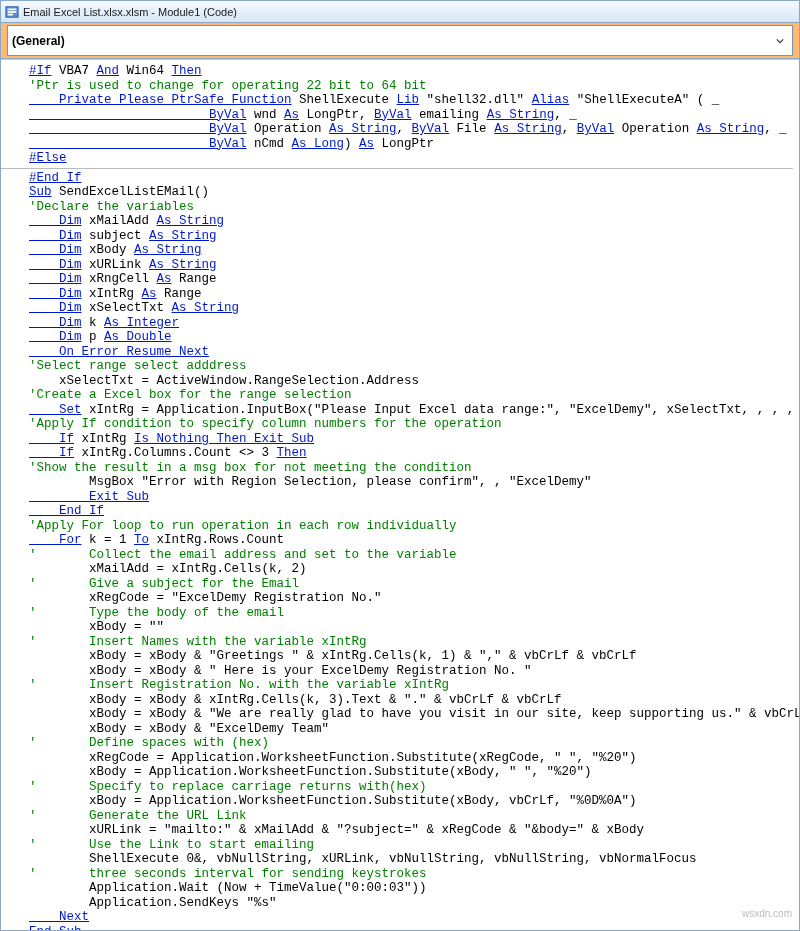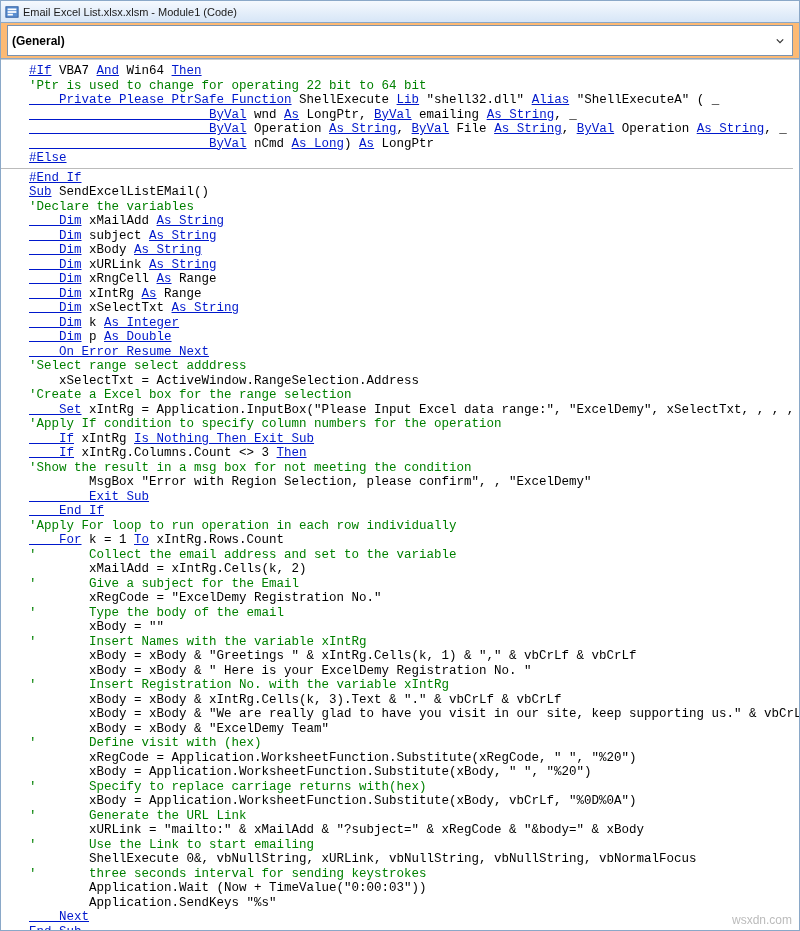--- a/index.html
+++ b/index.html
@@ -11,21 +11,21 @@
   .dropdown-row { background: #fdba74; border-bottom: 1px solid #8aa8c8; height: 36px; display: flex; padding: 2px 6px; gap: 12px; }
   .combo { flex: 1; display: flex; align-items: center; background: #fff; border: 1px solid #7a93b0; font-size: 12px; padding: 0 4px; position: relative; }
   .combo .label { flex: 1; color: #000; font-weight:700; }
   .combo .arrow { width: 16px; height: 100%; display: flex; align-items: center; justify-content: center; color: #444; }
   .combo .arrow svg { width: 8px; height: 8px; }
   .code-area { flex: 1; background: #fff; overflow: auto; border-top: 1px solid #ccc; }
   pre.code { font-family: Consolas, "Courier New", monospace; font-size: 12.5px; line-height: 14.5px; white-space: pre; padding: 4px 6px 10px 28px; color: #000; }
   .divider { border-top: 1px solid #bbb; margin: 2px 0 2px -28px; }
   .kw { color: #0018cc; text-decoration: underline; }
   .cm { color: #008000; }
-  .footer { position:absolute; bottom:4px; right:8px; font-size:12px; color:#bbb; font-family: sans-serif;}
+  .footer { position:absolute; bottom:12px; right:8px; font-size:10px; color:#bbb; font-family: sans-serif;}
 </style>
 </head>
 <body>
 
 <div class="window">
 
   <div class="titlebar">
     <span class="icon">
       <svg viewBox="0 0 16 16">
           <rect x="1" y="2" width="14" height="12" fill="#5a8ed0" stroke="#2a5aa0"></rect>
@@ -88,21 +88,21 @@
 <span>        xRegCode = "ExcelDemy Registration No."</span>
 <span class="cm">'       Type the body of the email</span>
 <span>        xBody = ""</span>
 <span class="cm">'       Insert Names with the variable xIntRg</span>
 <span>        xBody = xBody &amp; "Greetings " &amp; xIntRg.Cells(k, 1) &amp; "," &amp; vbCrLf &amp; vbCrLf</span>
 <span>        xBody = xBody &amp; " Here is your ExcelDemy Registration No. "</span>
 <span class="cm">'       Insert Registration No. with the variable xIntRg</span>
 <span>        xBody = xBody &amp; xIntRg.Cells(k, 3).Text &amp; "." &amp; vbCrLf &amp; vbCrLf</span>
 <span>        xBody = xBody &amp; "We are really glad to have you visit in our site, keep supporting us." &amp; vbCrLf</span>
 <span>        xBody = xBody &amp; "ExcelDemy Team"</span>
-<span class="cm">'       Define visit with (hex)</span>
+<span class="cm">'       Define spaces with (hex)</span>
 <span>        xRegCode = Application.WorksheetFunction.Substitute(xRegCode, " ", "%20")</span>
 <span>        xBody = Application.WorksheetFunction.Substitute(xBody, " ", "%20")</span>
 <span class="cm">'       Specify to replace carriage returns with(hex)</span>
 <span>        xBody = Application.WorksheetFunction.Substitute(xBody, vbCrLf, "%0D%0A")</span>
 <span class="cm">'       Generate the URL Link</span>
 <span>        xURLink = "mailto:" &amp; xMailAdd &amp; "?subject=" &amp; xRegCode &amp; "&amp;body=" &amp; xBody</span>
 <span class="cm">'       Use the Link to start emailing</span>
 <span>        ShellExecute 0&amp;, vbNullString, xURLink, vbNullString, vbNullString, vbNormalFocus</span>
 <span class="cm">'       three seconds interval for sending keystrokes</span>
 <span>        Application.Wait (Now + TimeValue("0:00:03"))</span>

